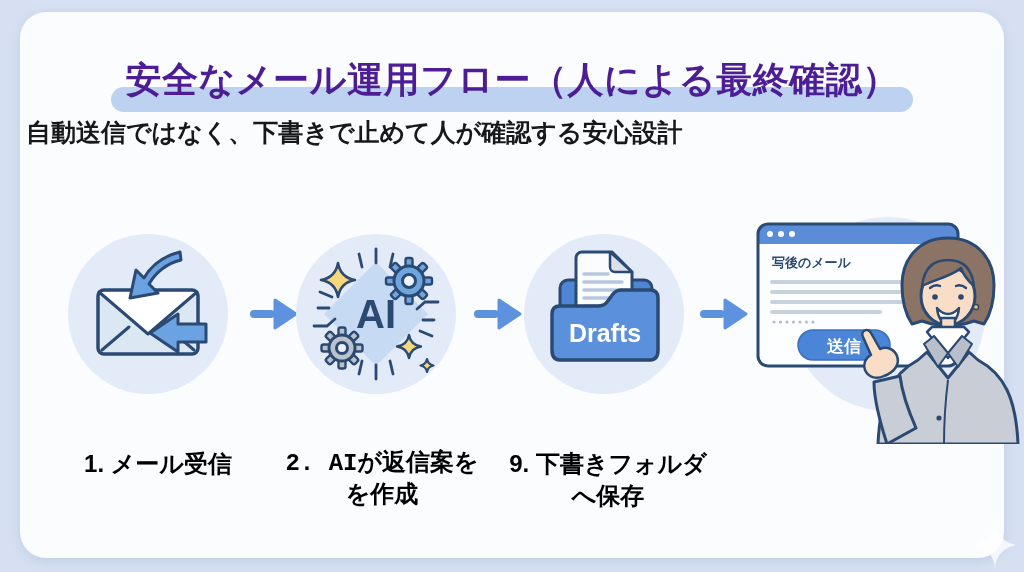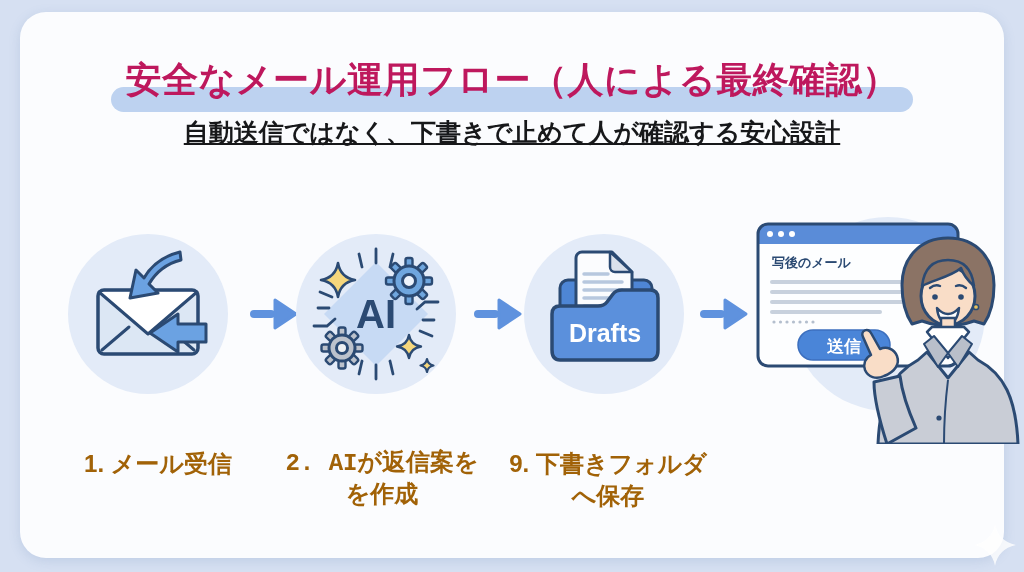--- a/index.html
+++ b/index.html
@@ -6,36 +6,36 @@
   html,body { width:1024px; height:572px; }
   body { background:#d6e0f2; font-family:"Liberation Sans", sans-serif; }
   .stage { position:relative; width:1024px; height:572px; background:#d6e0f2; overflow:hidden; }
   .card {
     position:absolute; left:20px; top:12px; width:984px; height:546px;
     background:#fbfcfe; border-radius:26px;
     box-shadow:0 3px 12px rgba(90,120,170,.18);
   }
   .title {
     position:absolute; top:44px; left:0; width:100%; text-align:center;
-    font-size:36px; font-weight:800; color:#be185d; letter-spacing:.5px; z-index:1;
+    font-size:36px; font-weight:800; color:#4c1d95; letter-spacing:.5px; z-index:1;
   }
   .title .hl { position:relative; display:inline-block; padding:0 4px; }
   .title .hl::after {
     content:""; position:absolute; left:-10px; right:-10px; bottom:-7px; height:25px;
     background:#bdd2f0; border-radius:13px; z-index:-1;
   }
   .subtitle {
-    position:absolute; top:104px; left:0; width:100%; text-align:center;
-    font-size:25px; font-weight:700; color:#17181a;text-decoration:underline;
+    position:absolute; top:104px; left:6px; width:100%; 
+    font-size:25px; font-weight:700; color:#17181a;
   }
   .icon-abs { position:absolute; }
   .flow-arrow { position:absolute; top:283px; width:52px; height:38px; }
   .step-label {
     position:absolute; top:436px; width:280px; text-align:center;
-    font-size:24px; font-weight:800; color:#a16207;
+    font-size:24px; font-weight:800; color:#000000;
     white-space:pre-line; line-height:1.32;
   }
   .watermark { position:absolute; left:950px; top:508px; width:50px; height:50px; opacity:.8; }
   svg text { font-family:"Liberation Sans", sans-serif; }
 </style>
 </head>
 <body>
 
 <div class="stage">
   <div class="card">

